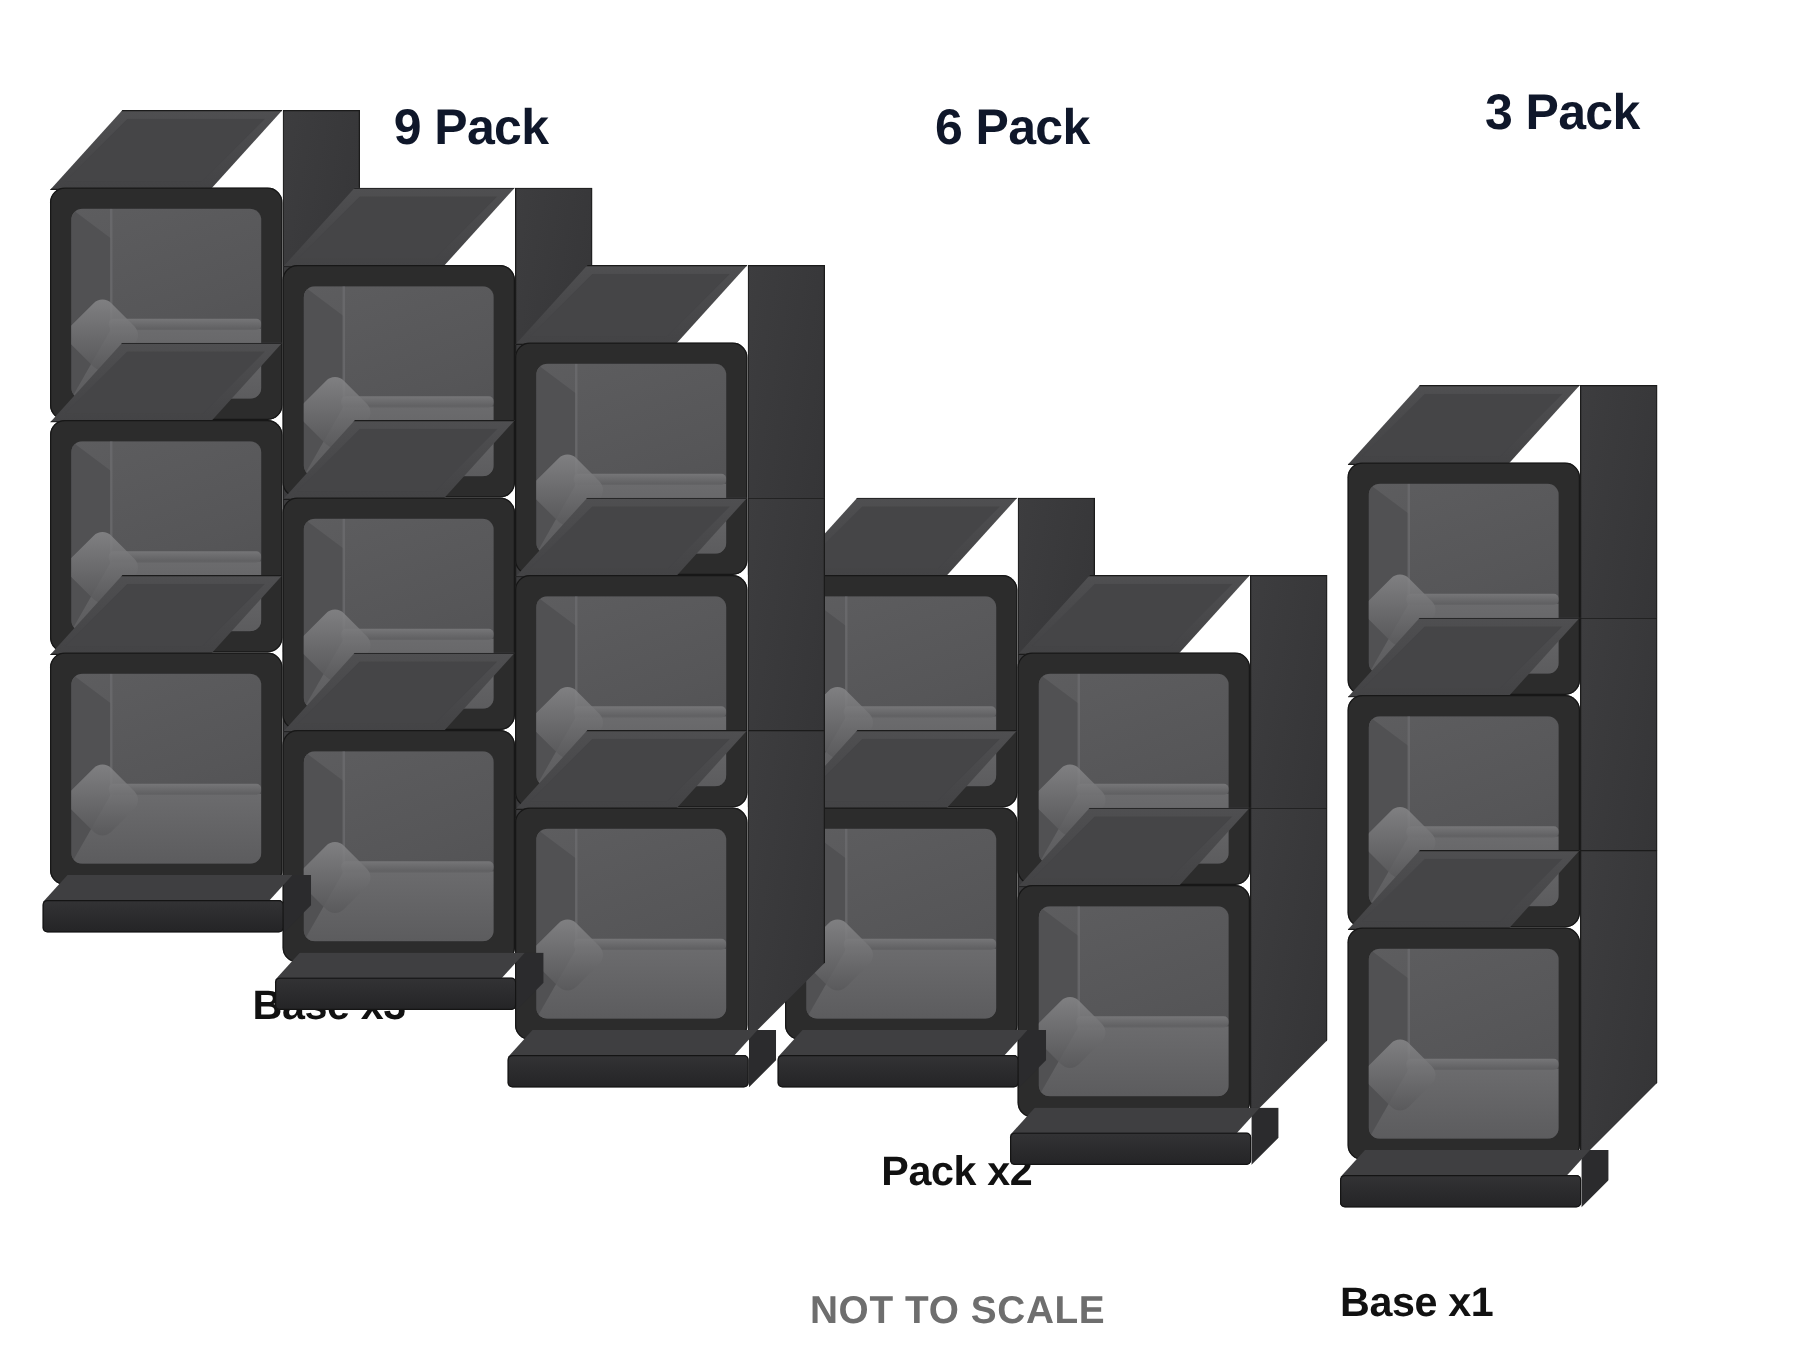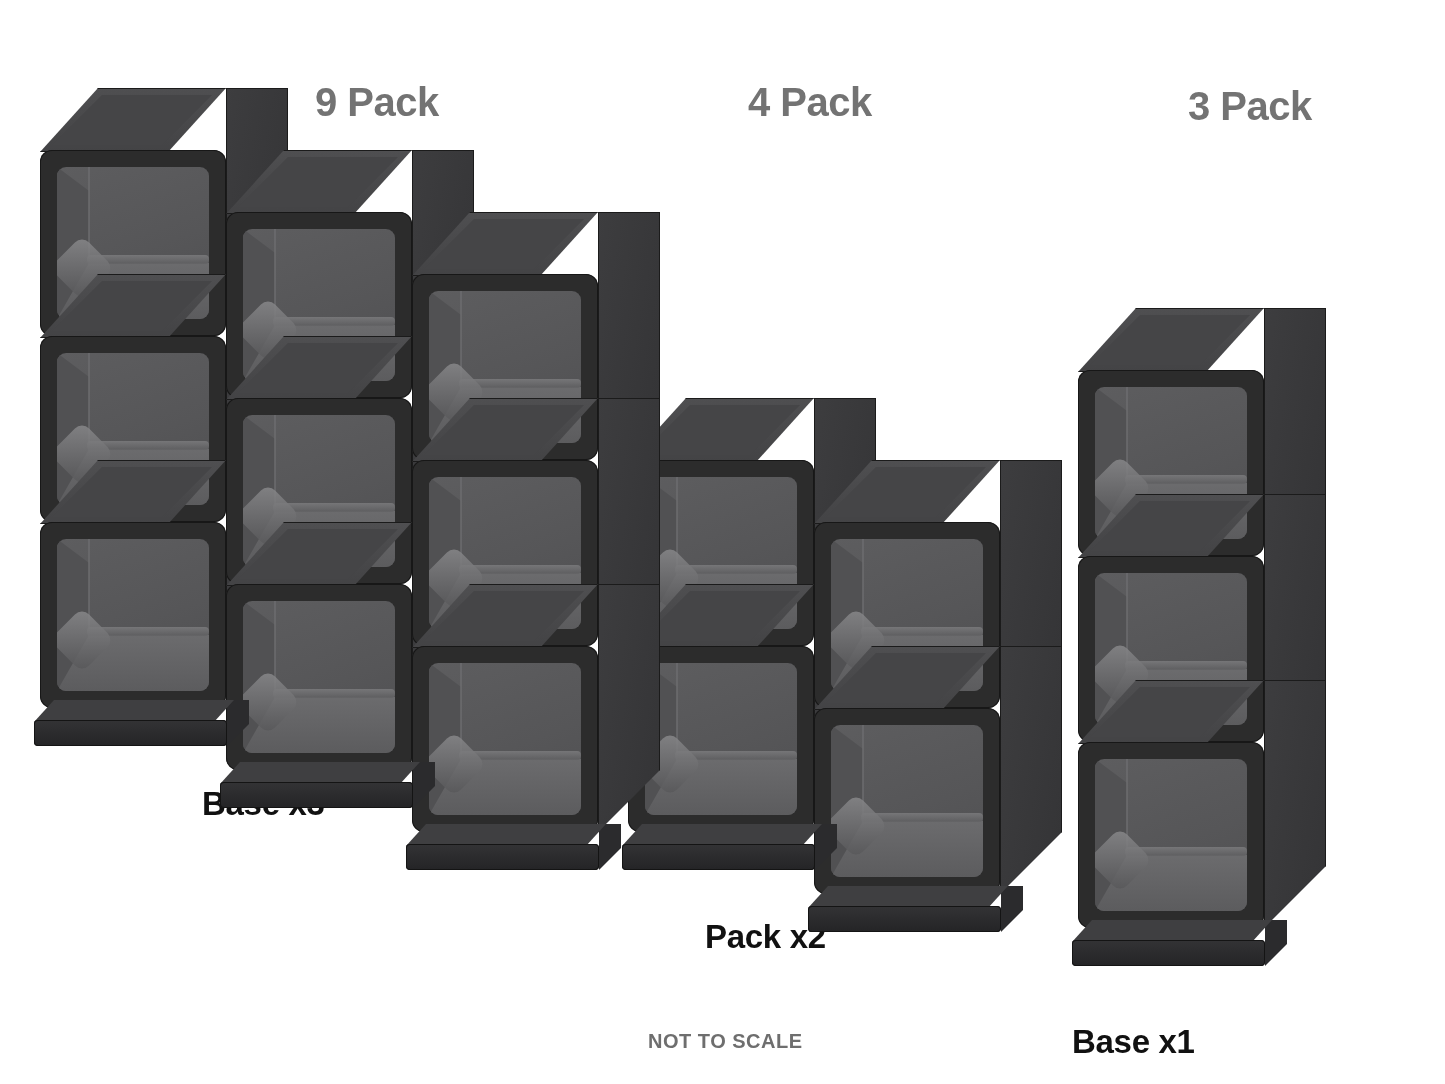--- a/index.html
+++ b/index.html
@@ -5,29 +5,29 @@
   html,body{margin:0;padding:0;}
   body{
     width:1445px;height:1084px;background:#ffffff;
     font-family:"Liberation Sans","DejaVu Sans",sans-serif;
     overflow:hidden;position:relative;
   }
   #stage{position:absolute;inset:0;}
 
   
   .pack-title{
-    position:absolute;font-size:40px;font-weight:bold;color:#737373;
+    position:absolute;font-size:40px;font-weight:bold;color:#0f172a;
     letter-spacing:-0.5px;white-space:nowrap;
   }
   .base-label{
     position:absolute;font-size:33px;font-weight:bold;color:#111111;
     letter-spacing:-0.3px;white-space:nowrap;
   }
   .footnote{
-    position:absolute;font-size:20px;font-weight:bold;color:#6e6e6e;
+    position:absolute;font-size:31px;font-weight:bold;color:#6e6e6e;
     letter-spacing:0.5px;white-space:nowrap;
   }
 
   
   .group{position:absolute;}
   .cube{position:absolute;width:186px;height:186px;}
 
   
   .cube .front{
     position:absolute;left:0;top:0;width:186px;height:186px;
@@ -338,21 +338,21 @@
         <div class="p-side"></div>
         <div class="p-top"></div>
         <div class="p-front"></div>
       </div>
       <div class="plinth" style="left: 180px; top: 438px; z-index: 301;">
         <div class="p-side"></div>
         <div class="p-top"></div>
         <div class="p-front"></div>
       </div>
     </div>
-  <div class="pack-title" style="left:748px;top:80px;">4 Pack</div>
+  <div class="pack-title" style="left:748px;top:80px;">6 Pack</div>
   <div class="base-label" style="left:705px;top:918px;">Pack x2</div>
 
   <div class="group" id="g3" style="left:1078px;top:370px;">
       <div class="cube" style="left: 0px; top: 0px; z-index: 100;">
         <div class="side"></div>
         <div class="top"></div>
         <div class="top-inset"></div>
         <div class="front">
           <div class="cavity">
             <div class="back"></div>
@@ -393,17 +393,17 @@
             <div class="fillet"></div>
           </div>
         </div>
       </div>
       <div class="plinth" style="left: -6px; top: 562px; z-index: 300;">
         <div class="p-side"></div>
         <div class="p-top"></div>
         <div class="p-front"></div>
       </div>
     </div>
-  <div class="pack-title" style="left:1188px;top:84px;">3 Pack</div>
+  <div class="pack-title" style="left:1188px;top:68px;">3 Pack</div>
   <div class="base-label" style="left:1072px;top:1023px;">Base x1</div>
 
   <div class="footnote" style="left:648px;top:1030px;">NOT TO SCALE</div>
 </div>
 
 </body></html>

